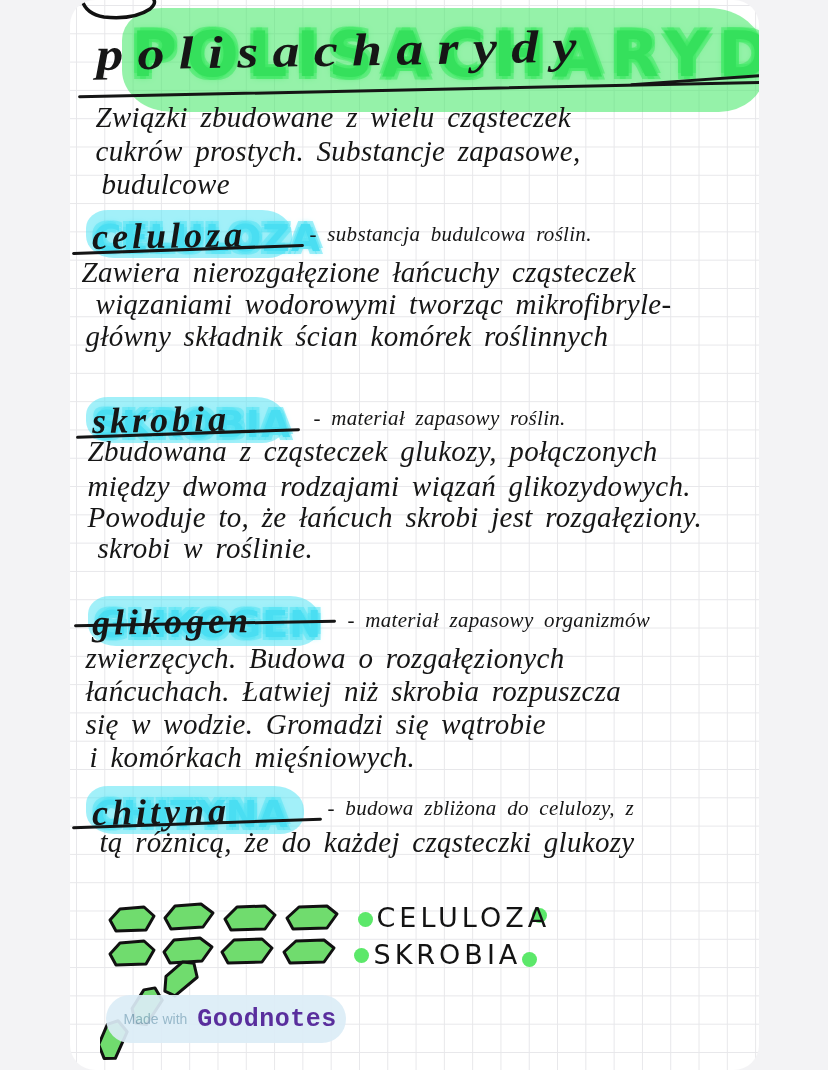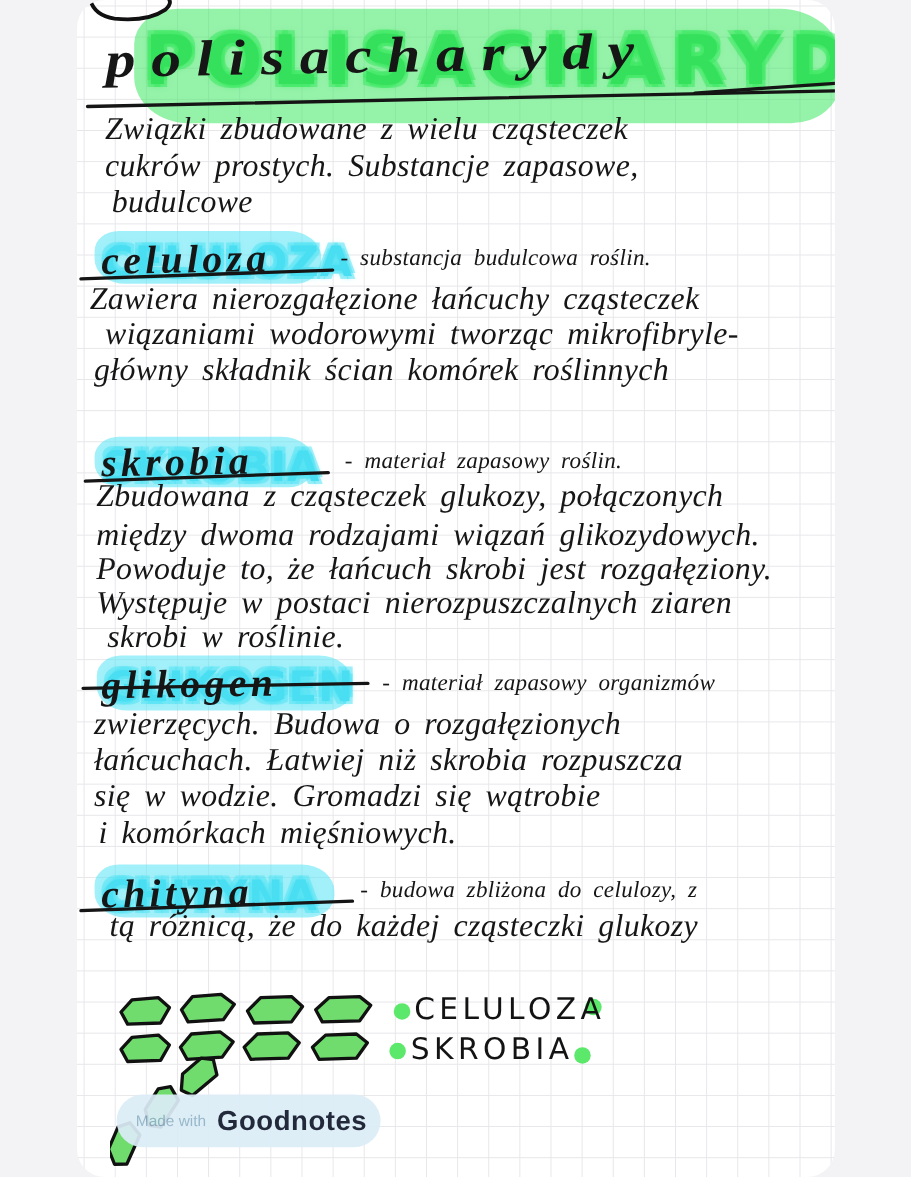--- a/index.html
+++ b/index.html
@@ -58,21 +58,21 @@
   #watermark{
     left:36px;top:995px;width:240px;height:48px;
     background:#dcedf7;border-radius:24px;opacity:.92;z-index:4;
     display:flex;align-items:center;justify-content:flex-start;
   }
   #watermark .wm-prefix{
     font-family:"Liberation Sans",sans-serif;font-size:14px;color:#8fb3c6;
     margin-left:18px;
   }
   #watermark .wm-brand{
-    font-family:Liberation Sans, sans-serif;font-size:25px;font-weight:bold;color:#0f172a;
+    font-family:Liberation Mono, monospace;font-size:25px;font-weight:bold;color:#4c1d95;
     margin-left:10px;letter-spacing:.5px;
   }
   svg .hex{fill:#70dc6e;stroke:#111;stroke-width:3;stroke-linejoin:round;}
 </style>
 </head>
 <body>
 
 <div id="page">
 
   <svg class="abs" style="left:6px;top:0;z-index:3" width="100" height="26">
@@ -104,21 +104,20 @@
 
   <div class="abs hl-blob-cyan" style="left:16px;top:397px;width:200px;height:46px;"></div>
   <div class="abs bubble bubble-cyan" style="left:24px;top:402px;font-size:38px;letter-spacing:1px;">SKROBIA</div>
   <div class="abs hw script-term" style="left:22px;top:400px;">skrobia</div>
   <div class="abs ink-line" style="left:6px;top:432px;width:224px;transform:rotate(-2deg);"></div>
   <div class="abs hw inline-def" style="left:244px;top:406px;">- materiał zapasowy roślin.</div>
   <div class="abs" style="left:18px;top:436px;z-index:3;">
     <div class="hw body-line">Zbudowana z cząsteczek glukozy, połączonych</div>
     <div class="hw body-line" style="margin-top:4px;">między dwoma rodzajami wiązań glikozydowych.</div>
     <div class="hw body-line" style="margin-top:0px;">Powoduje to, że łańcuch skrobi jest rozgałęziony.</div>
-    <div class="hw body-line" style="margin-top:0px;">Występuje w postaci nierozpuszczalnych ziaren</div>
     <div class="hw body-line" style="margin-top:0px;margin-left:10px;">skrobi w roślinie.</div>
   </div>
 
   <div class="abs hl-blob-cyan" style="left:18px;top:596px;width:232px;height:50px;"></div>
   <div class="abs bubble bubble-cyan" style="left:26px;top:602px;font-size:38px;letter-spacing:1px;">GLIKOGEN</div>
   <div class="abs hw script-term" style="left:22px;top:602px;">glikogen</div>
   <div class="abs ink-line" style="left:4px;top:622px;width:262px;transform:rotate(-1deg);"></div>
   <div class="abs hw inline-def" style="left:278px;top:608px;">- materiał zapasowy organizmów</div>
   <div class="abs" style="left:16px;top:642px;z-index:3;">
     <div class="hw body-line" style="line-height:33px;">zwierzęcych. Budowa o rozgałęzionych</div>

